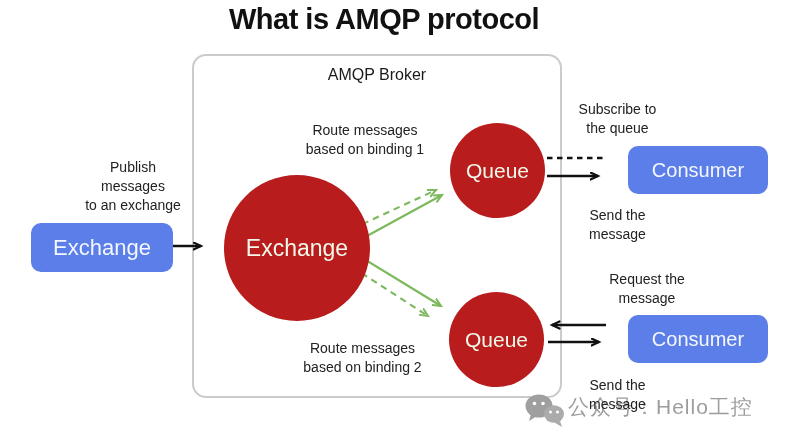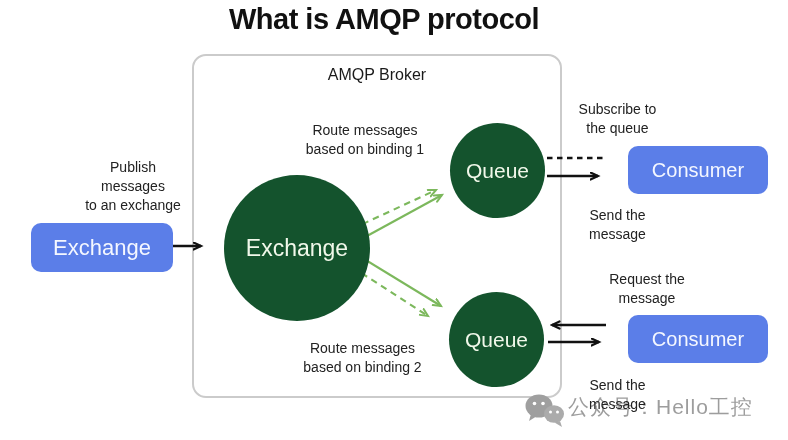--- a/index.html
+++ b/index.html
@@ -46,21 +46,21 @@
     display: flex; align-items: center; justify-content: center;
     z-index: 3;
   }
   .node-blue {
     background: #5b7ee8;
     border-radius: 10px;
     color: #f4f7ff;
     margin-left: 21px;
   }
   .node-green {
-    background: #14532d;
+    background: #b91c1c;
     border-radius: 50%;
     color: #f1f8ea;
   }
   .publisher  { left: 10px;  top: 223px; width: 142px; height: 49px; font-size: 22px; }
   .exchange   { left: 224px; top: 175px; width: 146px; height: 146px; font-size: 23px; }
   .queue-1    { left: 450px; top: 123px; width: 95px;  height: 95px;  font-size: 21px; }
   .queue-2    { left: 449px; top: 292px; width: 95px;  height: 95px;  font-size: 21px; }
   .consumer-1 { left: 607px; top: 146px; width: 140px; height: 48px; font-size: 20px; }
   .consumer-2 { left: 607px; top: 315px; width: 140px; height: 48px; font-size: 20px; }
 

